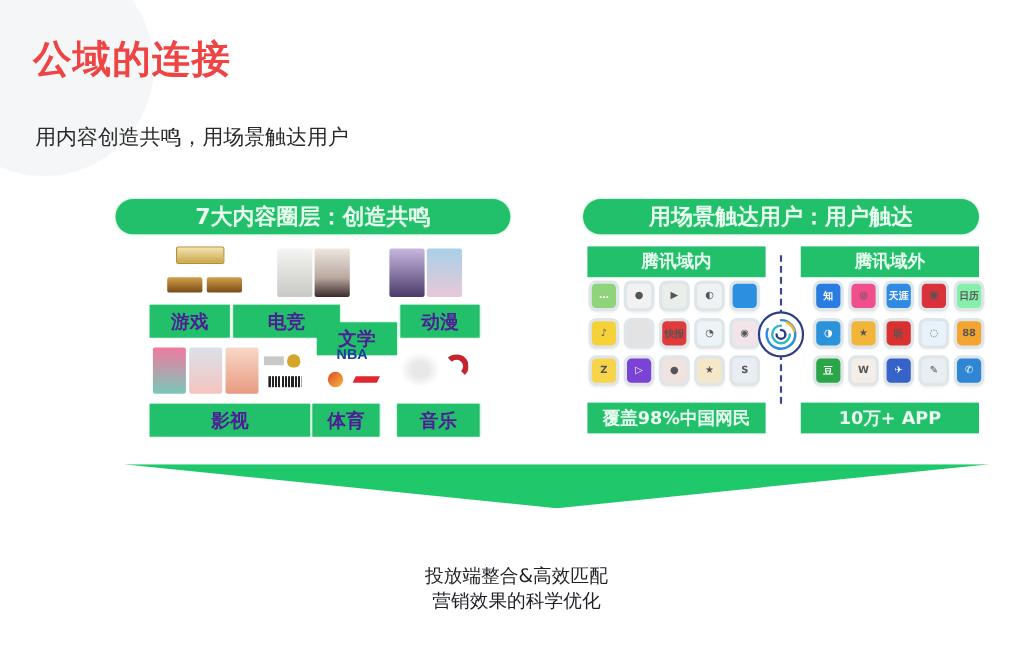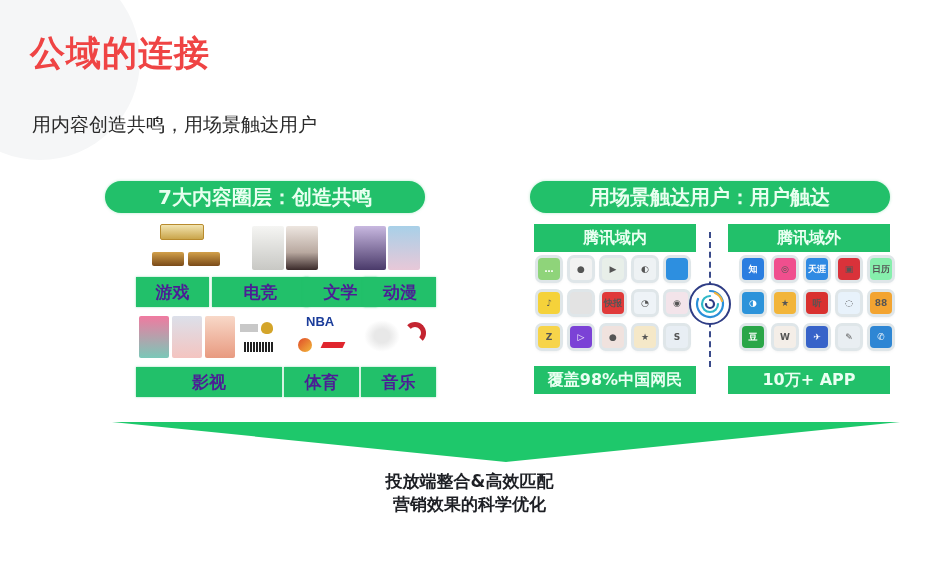--- a/index.html
+++ b/index.html
@@ -8,40 +8,40 @@
 
   .bg-blob { position: absolute; left: -60px; top: -40px; width: 200px; height: 200px; border-radius: 50%; background: #f5f6f7; }
 
   .title { position: absolute; left: 30px; top: 30px; font-size: 35px; font-weight: bold; color: #ef4444; letter-spacing: 1px; }
   .subtitle { position: absolute; left: 32px; top: 112px; font-size: 19px; color: #2a2a2a; }
 
   .green { background: #22c06a; color: #fff; }
 
   
   .pill { position: absolute; border-radius: 20px; height: 32px; display: flex; align-items: center; justify-content: center; font-size: 20px; font-weight: bold; color: #e8fff0; box-shadow: 0 0 3px rgba(34,192,106,0.35); }
-  .pill-left { left: 105px; top: 181px; width: 320px; }
+  .pill-left { left: 105px; top: 181px; width: 359px; }
   .pill-right { left: 530px; top: 181px; width: 360px; }
 
   .thumbs { position: absolute; display: flex; align-items: center; justify-content: space-around; }
   .thumb { border-radius: 2px; }
 
   .tag { position: absolute; height: 30px; display: flex; align-items: center; justify-content: center; font-size: 17px; font-weight: bold; color: #4c1d95; box-shadow: 0 0 2px rgba(34,192,106,0.5); }
 
   
   .subhead { position: absolute; height: 28px; display: flex; align-items: center; justify-content: center; font-size: 16px; font-weight: bold; color: #eafff2; }
   .icon-grid { position: absolute; display: grid; grid-template-columns: repeat(5, 22px); grid-auto-rows: 22px; column-gap: 10px; row-gap: 12px; }
   .app-icon { width: 22px; height: 22px; border-radius: 4px; box-shadow: 0 0 0 3px #dfe6e9, 0 2px 4px rgba(0,0,0,0.15); display: flex; align-items: center; justify-content: center; font-size: 9px; color: #fff; font-weight: bold; }
 
   .divider { position: absolute; left: 709px; top: 232px; width: 0; height: 135px; border-left: 2px dashed #3a4a8a; }
   .hub { position: absolute; left: 689px; top: 283px; width: 42px; height: 42px; border-radius: 50%; border: 2px solid #2f3d85; background: #fff; display: flex; align-items: center; justify-content: center; }
 
   .bottom-tag { position: absolute; height: 28px; display: flex; align-items: center; justify-content: center; font-size: 16px; font-weight: bold; color: #eafff2; }
 
   .arrow { position: absolute; left: 112px; top: 422px; width: 788px; height: 40px; }
-  .result { position: absolute; left: 0; width: 939px; text-align: center; font-size: 17px; font-weight: bold; color: #1d1f24; line-height: 22px; }
+  .result { position: absolute; left: 0; width: 939px; text-align: center; font-size: 17px; font-weight: normal; color: #1d1f24; line-height: 22px; margin-top: 43px; }
 </style>
 </head>
 <body>
 
 <div class="bg-blob"></div>
 
 <div class="title">公域的连接</div>
 <div class="subtitle">用内容创造共鸣，用场景触达用户</div>
 
 <div class="pill pill-left green">7大内容圈层：创造共鸣</div>
@@ -57,39 +57,39 @@
     <div class="thumb" style="position:absolute; left:36px; top:2px; width:32px; height:44px; background:linear-gradient(#ede6e0,#b9a9a0 60%,#3a2a2a);"></div>
   </div>
   <div style="width:72px; height:50px; position:relative;">
     <div class="thumb" style="position:absolute; left:4px; top:2px; width:32px; height:44px; background:linear-gradient(#c8b8e0,#4a3a6a);"></div>
     <div class="thumb" style="position:absolute; left:38px; top:2px; width:32px; height:44px; background:linear-gradient(#a8d0e8,#e8c8d8);"></div>
   </div>
 </div>
 
 <div class="tag green" style="left:136px; top:277px; width:73px;">游戏</div>
 <div class="tag green" style="left:212px; top:277px; width:97px;">电竞</div>
-<div class="tag green" style="left:288px; top:277px; width:73px;margin-left:16px;">文学</div>
+<div class="tag green" style="left:288px; top:293px; width:73px;">文学</div>
 <div class="tag green" style="left:364px; top:277px; width:72px;">动漫</div>
 
 <div style="position:absolute; left:136px; top:312px; width:300px; height:50px;">
   <div class="thumb" style="position:absolute; left:3px; top:4px; width:30px; height:42px; background:linear-gradient(#f07aa0,#7ac8b8);"></div>
   <div class="thumb" style="position:absolute; left:36px; top:4px; width:30px; height:42px; background:linear-gradient(#dce0ea,#f4c4c0);"></div>
   <div class="thumb" style="position:absolute; left:69px; top:4px; width:30px; height:42px; background:linear-gradient(#f8d8c8,#e89a80);"></div>
   <div style="position:absolute; left:104px; top:12px; width:18px; height:8px; background:#c8c8c8; font-size:6px; color:#777;"></div>
   <div style="position:absolute; left:125px; top:10px; width:12px; height:12px; border-radius:50% 50% 40% 40%; background:#d4a52a;"></div>
   <div style="position:absolute; left:108px; top:30px; width:30px; height:10px; background:repeating-linear-gradient(90deg,#222 0 2px,#fff 2px 3px);"></div>
   <div style="position:absolute; left:170px; top:2px; color:#1a3c9a; font-size:13px; font-weight:bold; font-family:'Liberation Sans',sans-serif;">NBA</div>
   <div style="position:absolute; left:162px; top:26px; width:14px; height:14px; border-radius:50%; background:linear-gradient(135deg,#e04a2a,#f2b93a);"></div>
   <div style="position:absolute; left:186px; top:30px; width:22px; height:6px; background:#e0262e; transform:skewX(-25deg);"></div>
   <div style="position:absolute; left:228px; top:8px; width:36px; height:32px; background:radial-gradient(#e8e8e8 30%,transparent 70%);"></div>
   <div style="position:absolute; left:268px; top:10px; width:22px; height:22px; border-radius:50% 50% 50% 0; border:5px solid #c42430; border-left-color:transparent; border-bottom-color:transparent;"></div>
 </div>
 
 <div class="tag green" style="left:136px; top:367px; width:146px;">影视</div>
-<div class="tag green" style="left:284px; top:367px; width:75px;">体育</div>
+<div class="tag green" style="left:284px; top:367px; width:61px;">体育</div>
 <div class="tag green" style="left:361px; top:367px; width:75px;">音乐</div>
 
 <div class="pill pill-right green">用场景触达用户：用户触达</div>
 
 <div class="subhead green" style="left:534px; top:224px; width:162px;">腾讯域内</div>
 <div class="subhead green" style="left:728px; top:224px; width:162px;">腾讯域外</div>
 
 <div class="icon-grid" id="inside-grid" style="left:538px; top:258px;">
     <div class="app-icon" style="background: rgb(143, 212, 122); color: rgb(255, 255, 255);">…</div>
     <div class="app-icon" style="background: rgb(242, 242, 242); color: rgb(85, 85, 85);">●</div>

